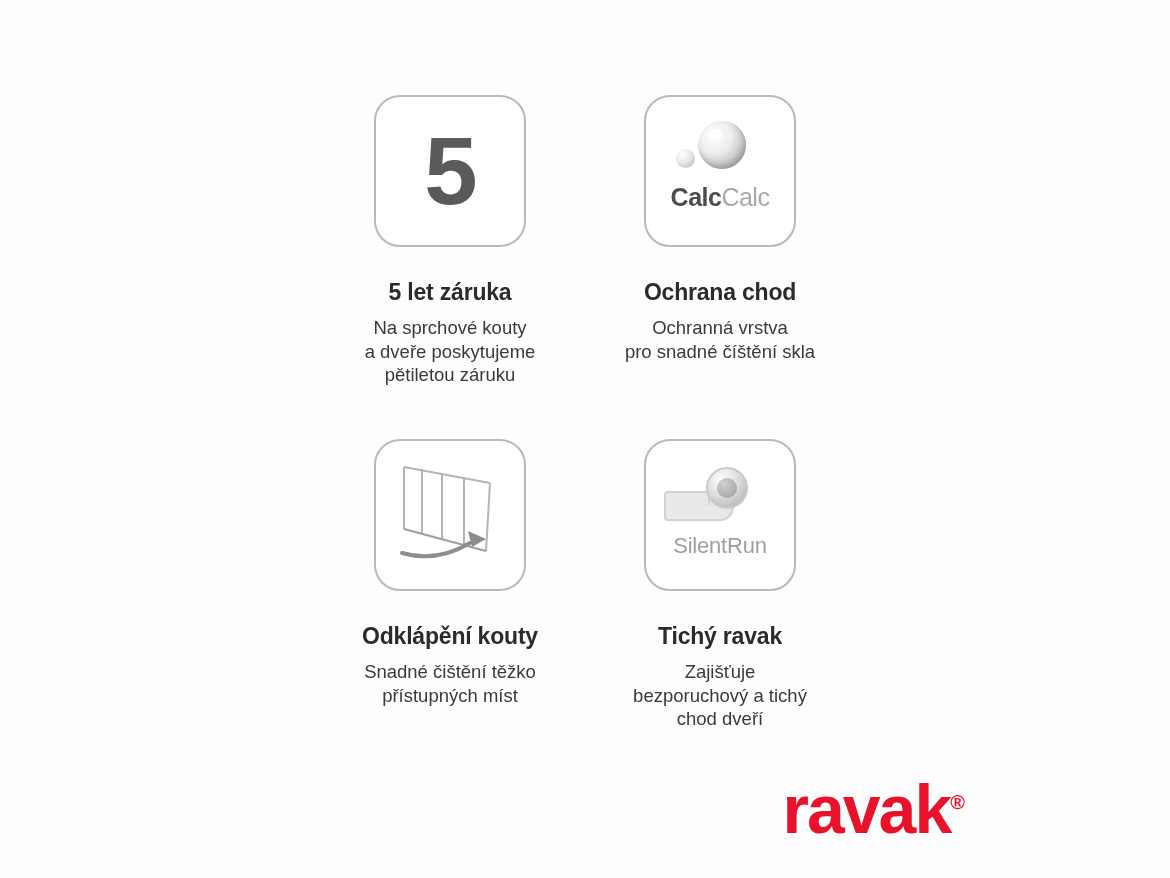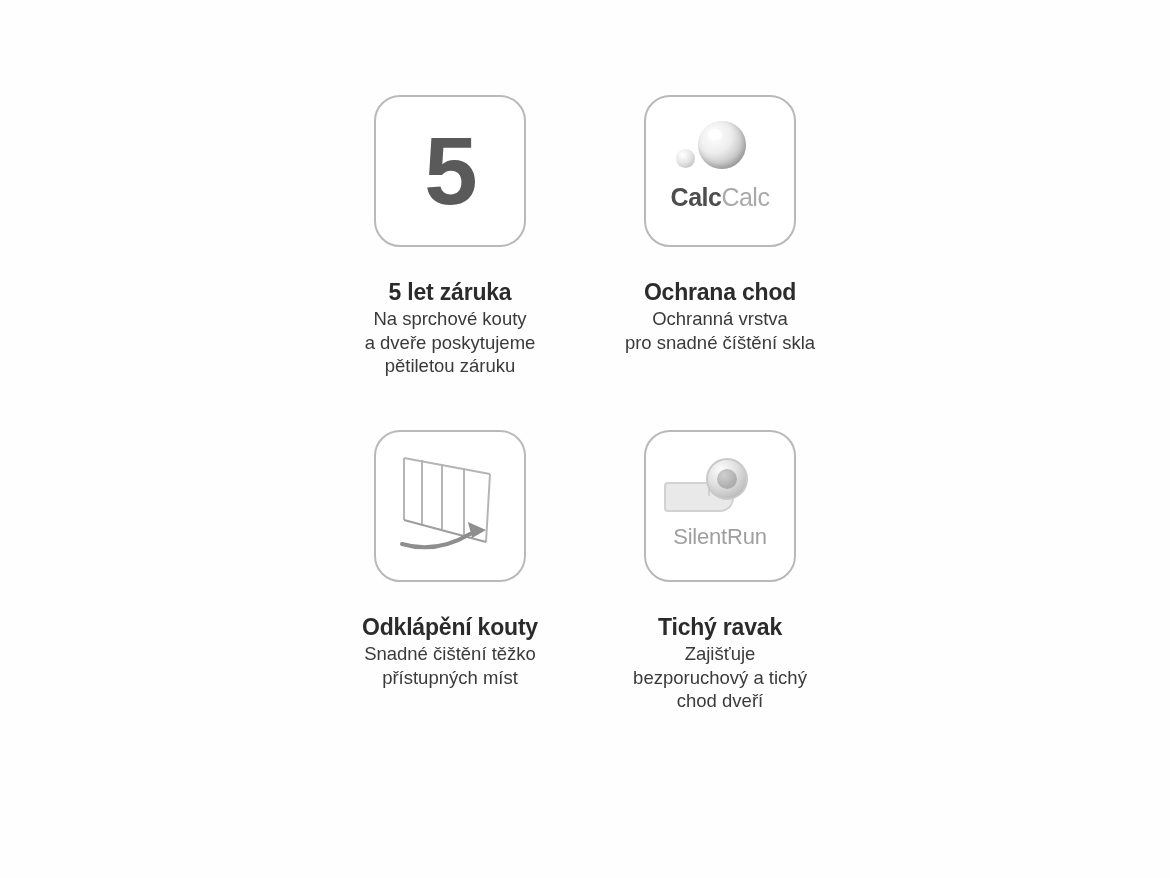--- a/index.html
+++ b/index.html
@@ -59,21 +59,21 @@
 
   .feature-title {
     margin-top: 32px;
     font-size: 23px;
     font-weight: bold;
     color: #2b2b2b;
     letter-spacing: -0.2px;
   }
 
   .feature-desc {
-    margin-top: 1px;
+    margin-top: 10px;
     font-size: 18.5px;
     line-height: 1.28;
     color: #3a3a3a;
     white-space: pre-line;
   }
 
   
   .five-glyph {
     font-size: 96px;
     font-weight: bold;
@@ -274,14 +274,17 @@
         </div>
       </div>
       <div class="feature-title">Tichý ravak</div>
       <div class="feature-desc">Zajišťuje
 bezporuchový a tichý
 chod dveří</div>
     </div>
 
   </div>
 
+  <div class="logo">
+    <span>ravak</span><span class="reg">®</span>
+  </div>
 
 </div>
 
 </body></html>

